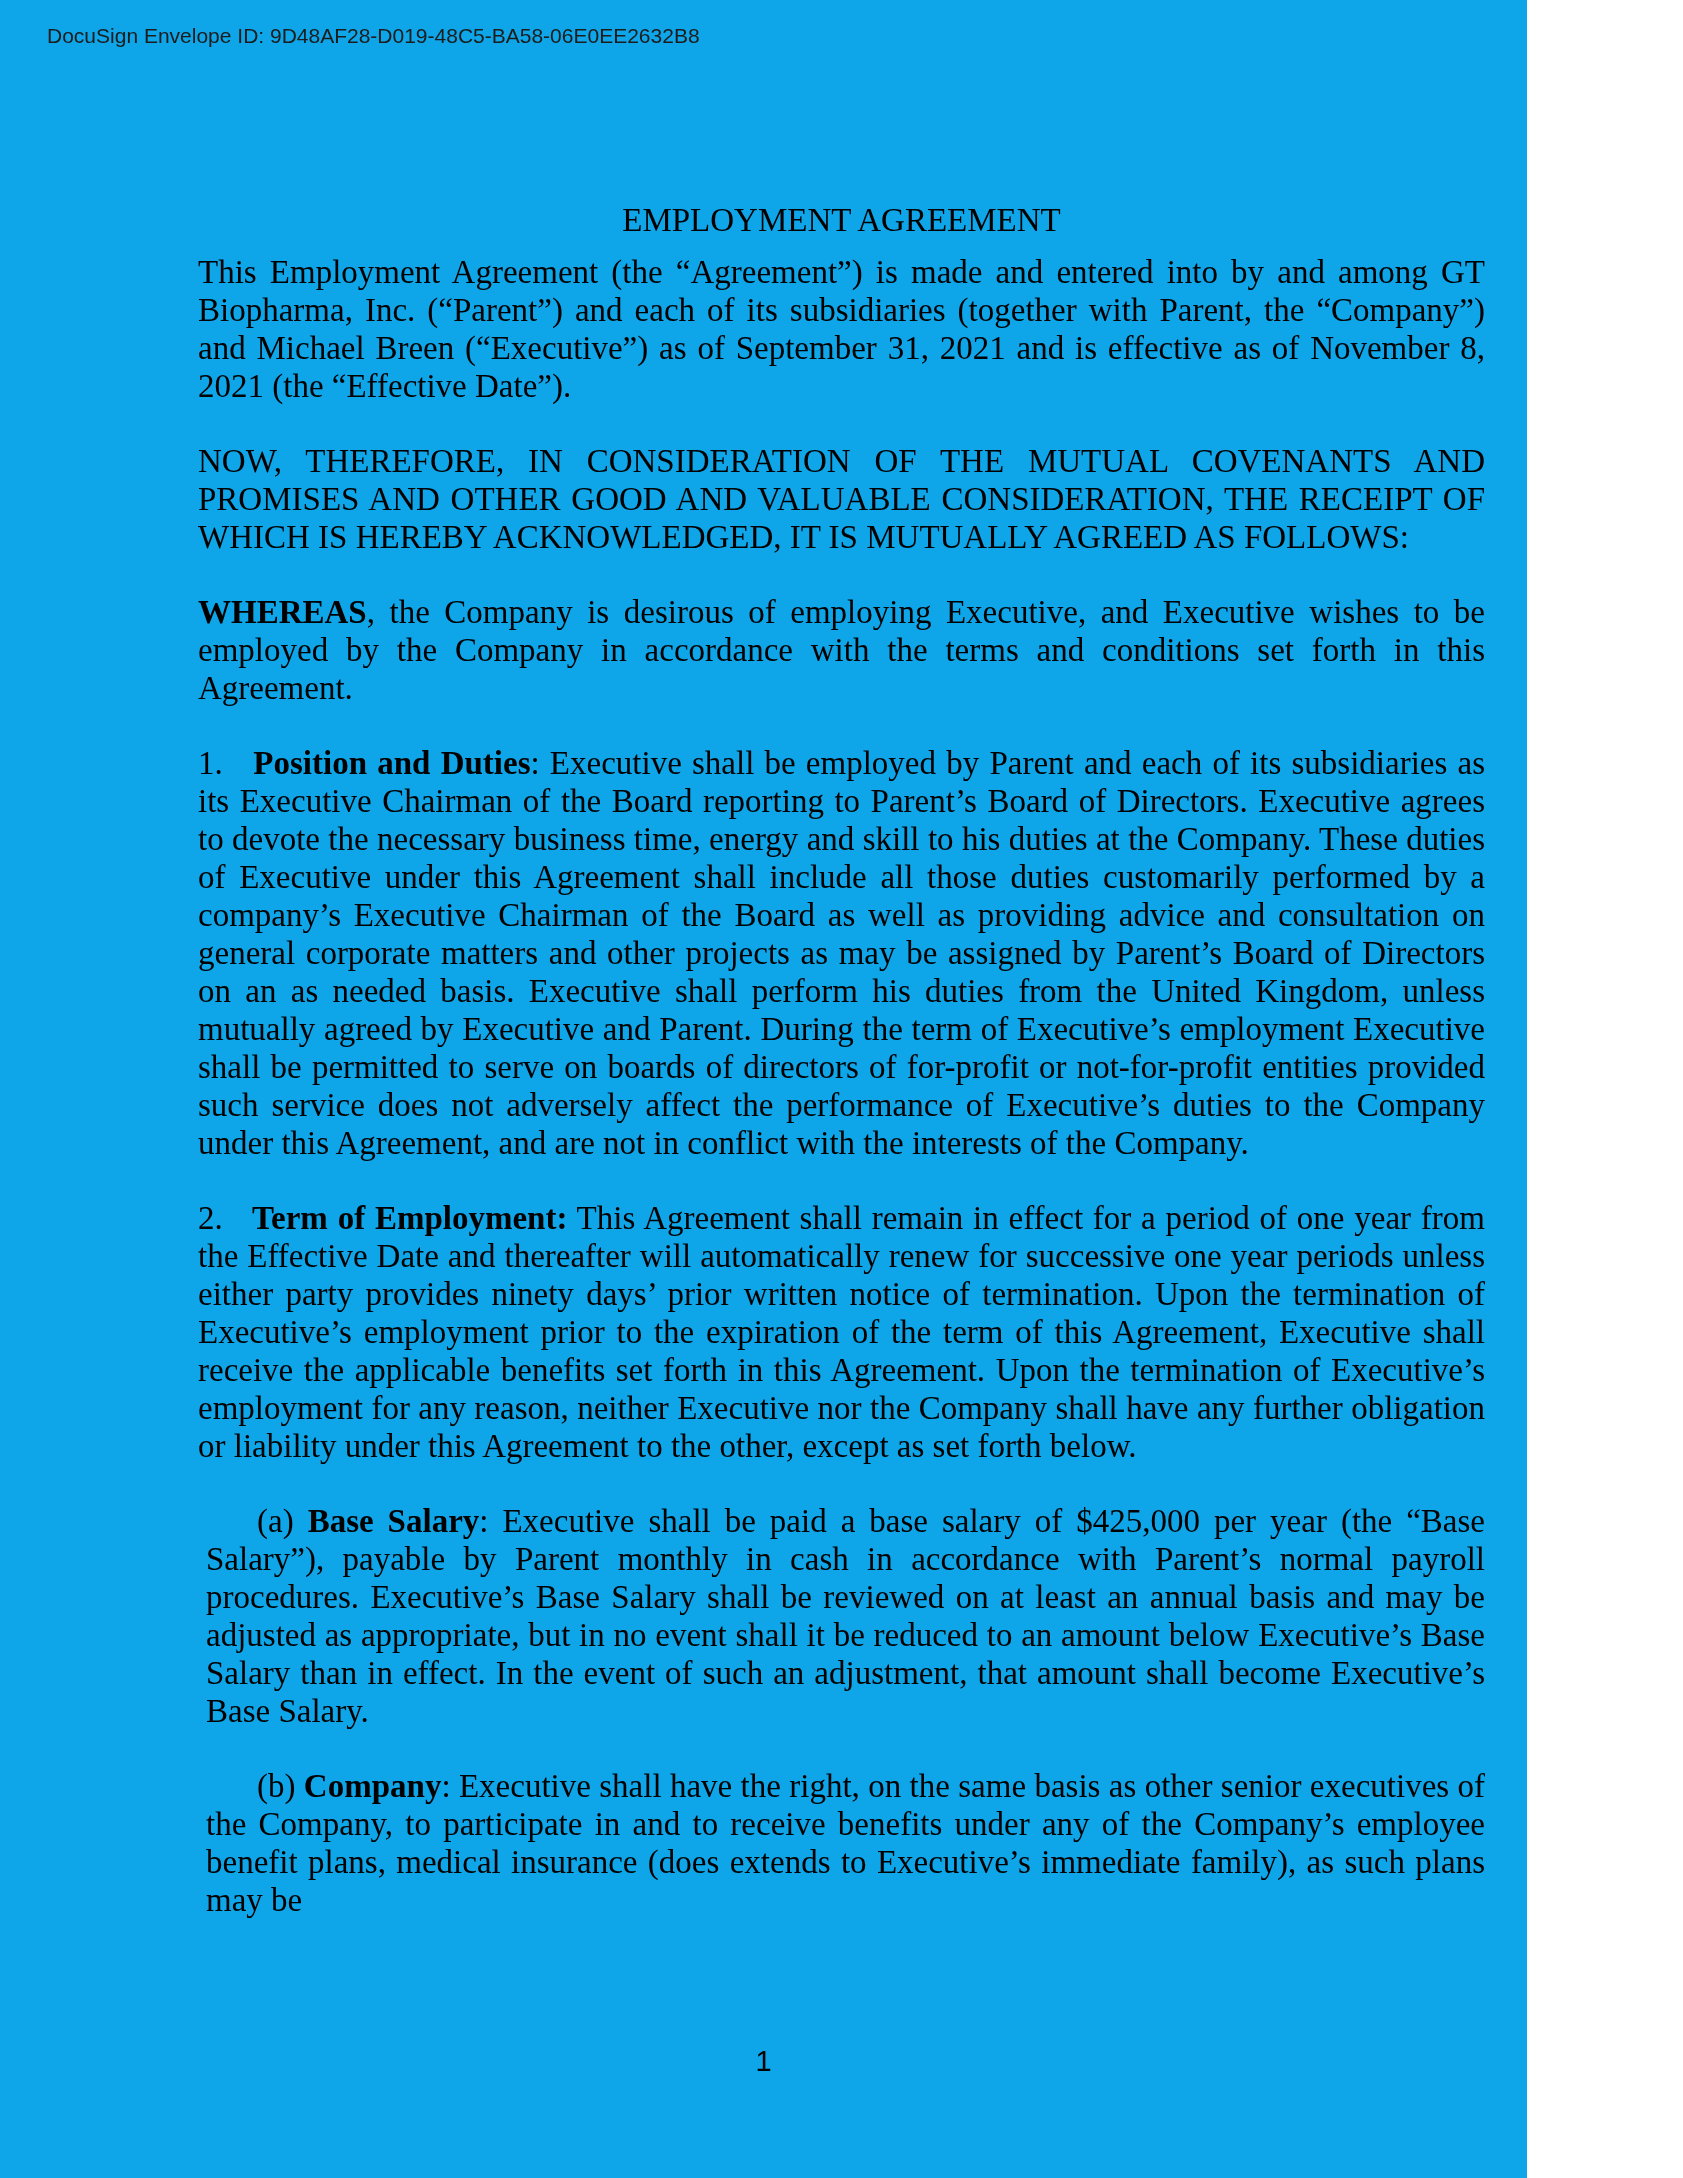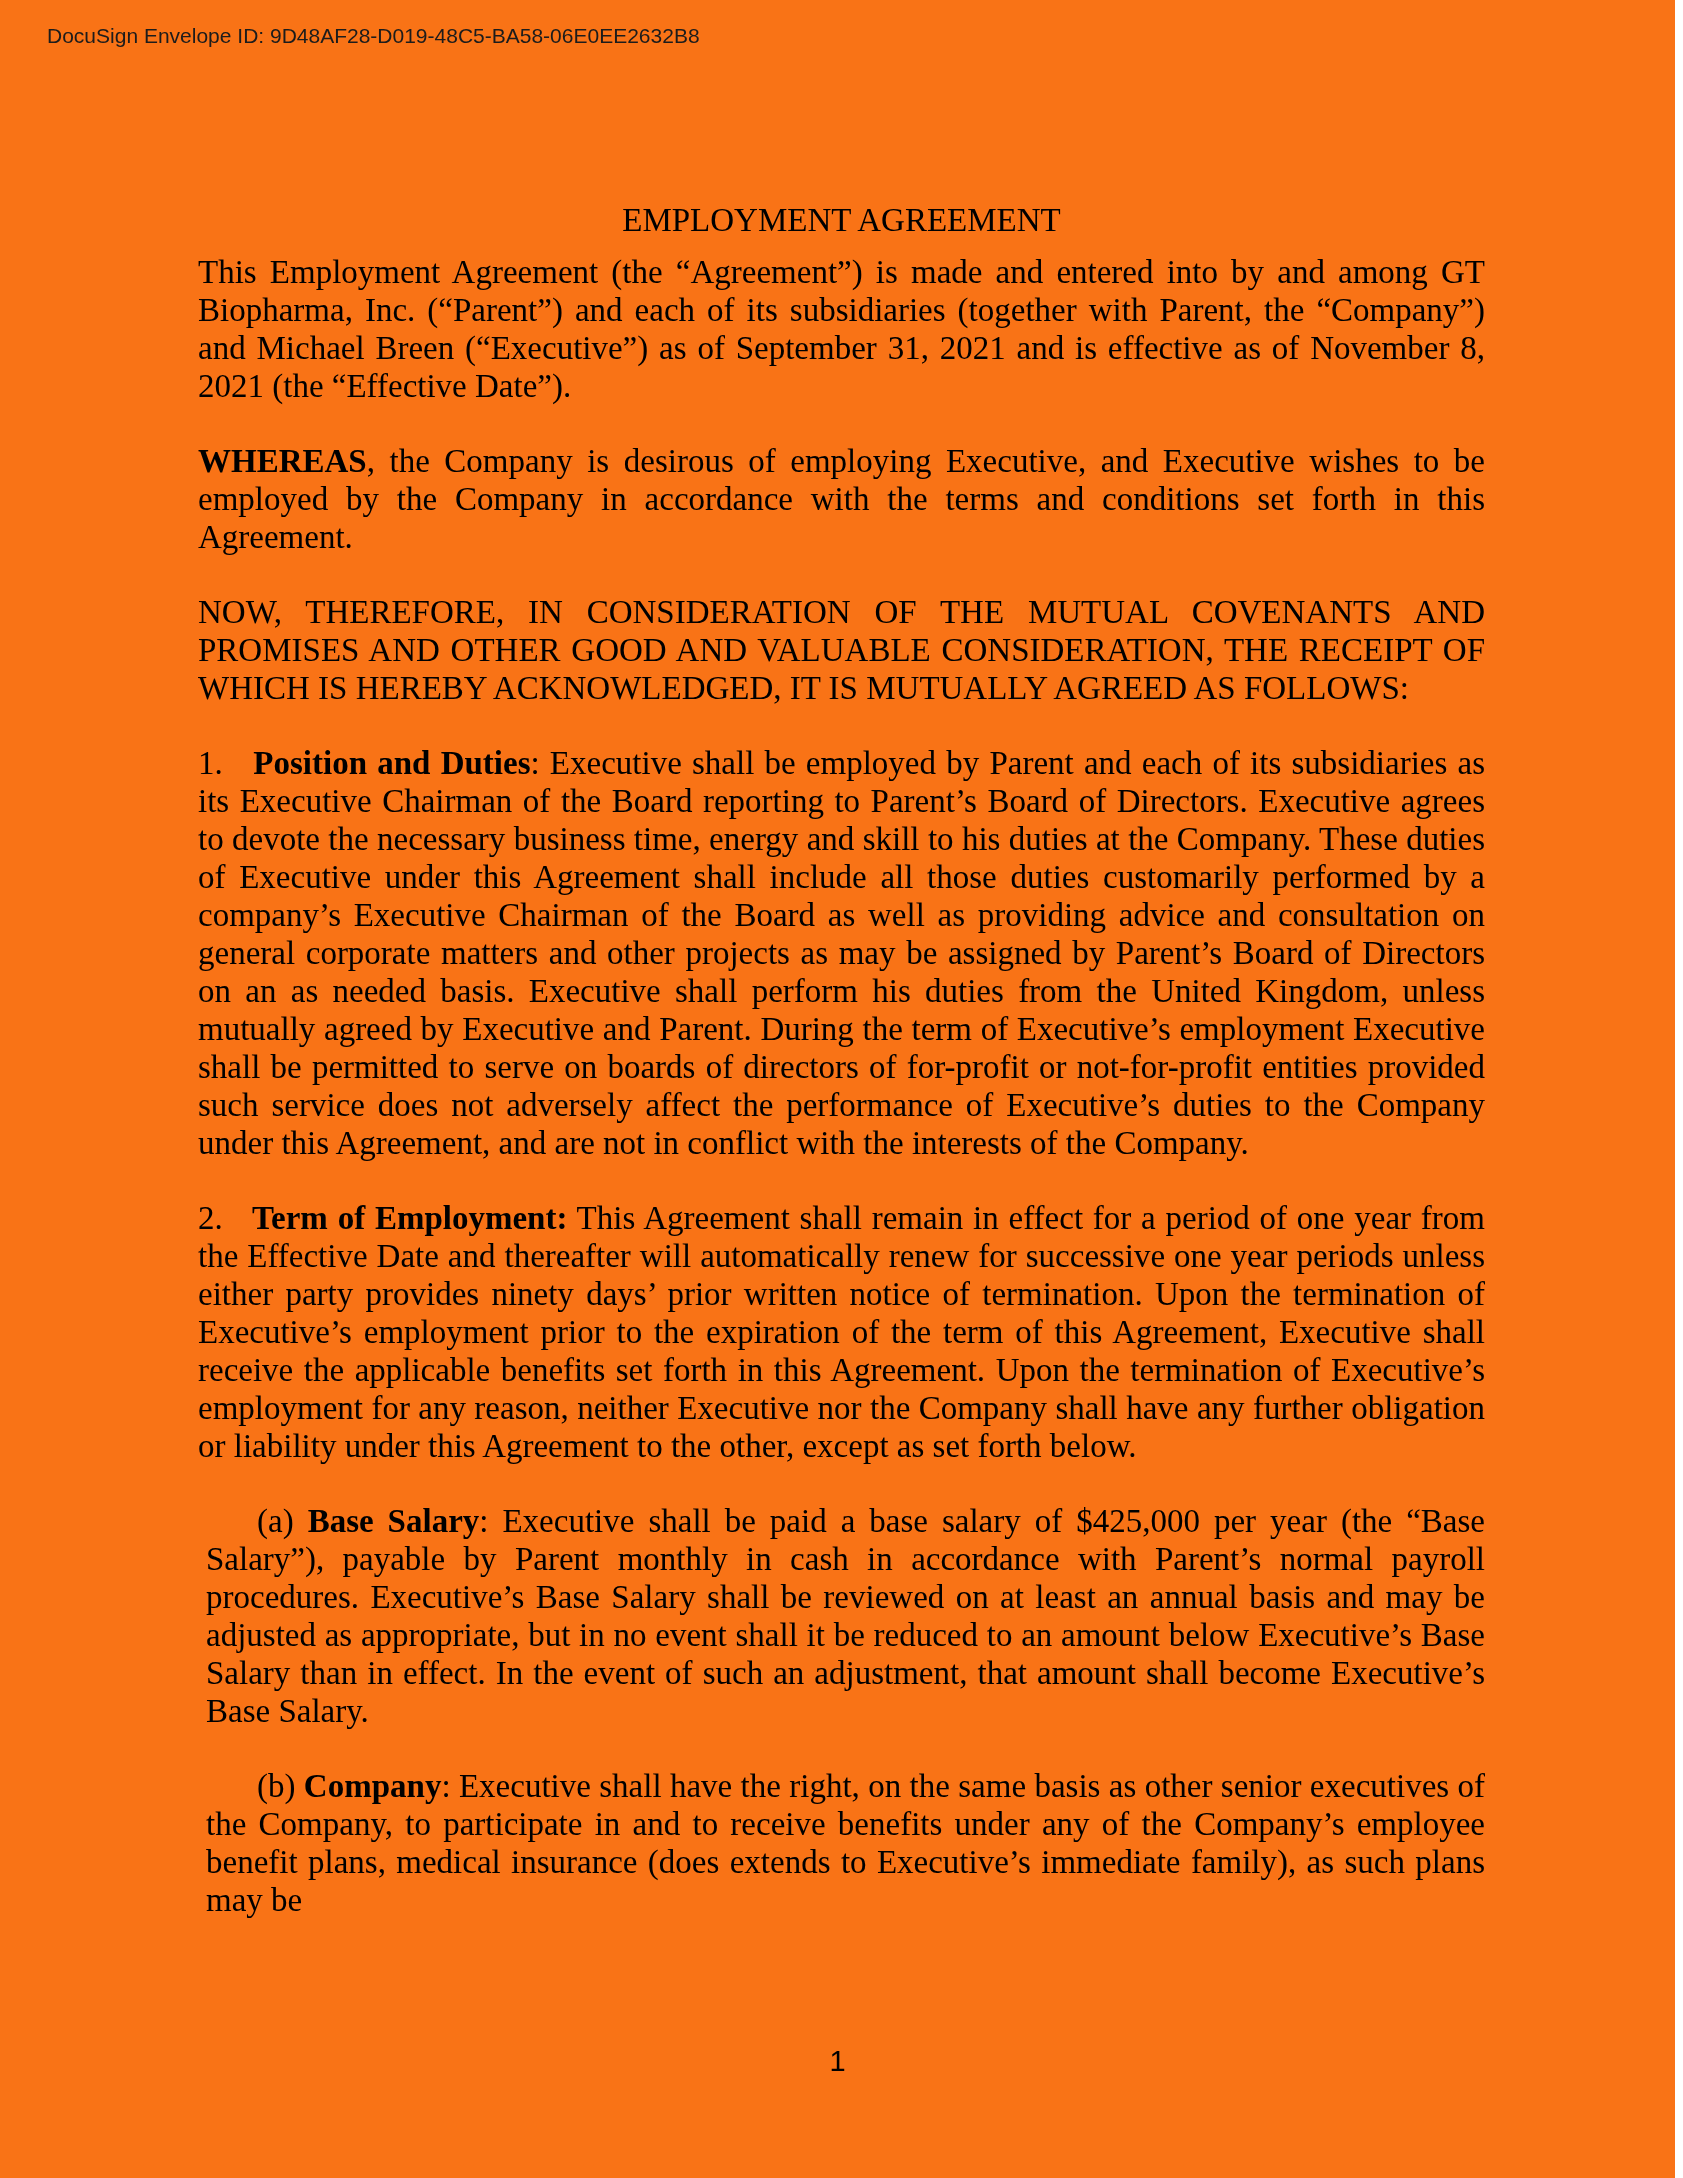--- a/index.html
+++ b/index.html
@@ -2,23 +2,23 @@
 <html><head>
 <meta charset="utf-8">
 <style>
   html, body {
     margin: 0;
     padding: 0;
     background: #ffffff;
   }
   .page {
     position: relative;
-    width: 1675px;
+    width: 1527px;
     height: 2178px;
-    background: #f97316;
+    background: #0ea5e9;
     color: #000000;
     font-family: "Liberation Serif", "DejaVu Serif", serif;
     overflow: hidden;
   }
   .ds-header {
     position: absolute;
     left: 47px;
     top: 24px;
     font-family: "Liberation Sans", "DejaVu Sans", sans-serif;
     font-size: 21px;
@@ -67,22 +67,22 @@
 </head>
 <body>
 
 <div class="page">
   <div class="ds-header">DocuSign Envelope ID: 9D48AF28-D019-48C5-BA58-06E0EE2632B8</div>
 
   <div class="content">
     <h1 class="doc-title">EMPLOYMENT AGREEMENT</h1>
     <div>
         <p class="para"><span>This Employment Agreement (the “Agreement”) is made and entered into by and among GT Biopharma, Inc. (“Parent”) and each of its subsidiaries (together with Parent, the “Company”) and Michael Breen (“Executive”) as of September 31, 2021 and is effective as of November 8, 2021 (the “Effective Date”).</span></p>
+        <p class="para"><span>NOW, THEREFORE, IN CONSIDERATION OF THE MUTUAL COVENANTS AND PROMISES AND OTHER GOOD AND VALUABLE CONSIDERATION, THE RECEIPT OF WHICH IS HEREBY ACKNOWLEDGED, IT IS MUTUALLY AGREED AS FOLLOWS:</span></p>
         <p class="para"><span class="b">WHEREAS</span><span>, the Company is desirous of employing Executive, and Executive wishes to be employed by the Company in accordance with the terms and conditions set forth in this Agreement.</span></p>
-        <p class="para"><span>NOW, THEREFORE, IN CONSIDERATION OF THE MUTUAL COVENANTS AND PROMISES AND OTHER GOOD AND VALUABLE CONSIDERATION, THE RECEIPT OF WHICH IS HEREBY ACKNOWLEDGED, IT IS MUTUALLY AGREED AS FOLLOWS:</span></p>
         <p class="para"><span>1.&nbsp;&nbsp; </span><span class="b">Position and Duties</span><span>: Executive shall be employed by Parent and each of its subsidiaries as its Executive Chairman of the Board reporting to Parent’s Board of Directors. Executive agrees to devote the necessary business time, energy and skill to his duties at the Company. These duties of Executive under this Agreement shall include all those duties customarily performed by a company’s Executive Chairman of the Board as well as providing advice and consultation on general corporate matters and other projects as may be assigned by Parent’s Board of Directors on an as needed basis. Executive shall perform his duties from the United Kingdom, unless mutually agreed by Executive and Parent. During the term of Executive’s employment Executive shall be permitted to serve on boards of directors of for-profit or not-for-profit entities provided such service does not adversely affect the performance of Executive’s duties to the Company under this Agreement, and are not in conflict with the interests of the Company.</span></p>
         <p class="para"><span>2.&nbsp;&nbsp; </span><span class="b">Term of Employment:</span><span> This Agreement shall remain in effect for a period of one year from the Effective Date and thereafter will automatically renew for successive one year periods unless either party provides ninety days’ prior written notice of termination. Upon the termination of Executive’s employment prior to the expiration of the term of this Agreement, Executive shall receive the applicable benefits set forth in this Agreement. Upon the termination of Executive’s employment for any reason, neither Executive nor the Company shall have any further obligation or liability under this Agreement to the other, except as set forth below.</span></p>
         <p class="para indent"><span>(a) </span><span class="b">Base Salary</span><span>: Executive shall be paid a base salary of $425,000 per year (the “Base Salary”), payable by Parent monthly in cash in accordance with Parent’s normal payroll procedures. Executive’s Base Salary shall be reviewed on at least an annual basis and may be adjusted as appropriate, but in no event shall it be reduced to an amount below Executive’s Base Salary than in effect. In the event of such an adjustment, that amount shall become Executive’s Base Salary.</span></p>
         <p class="para indent"><span>(b) </span><span class="b">Company</span><span>: Executive shall have the right, on the same basis as other senior executives of the Company, to participate in and to receive benefits under any of the Company’s employee benefit plans, medical insurance (does extends to Executive’s immediate family), as such plans may be</span></p>
       </div>
   </div>
 
   <div class="footer">1</div>
 </div>
 

